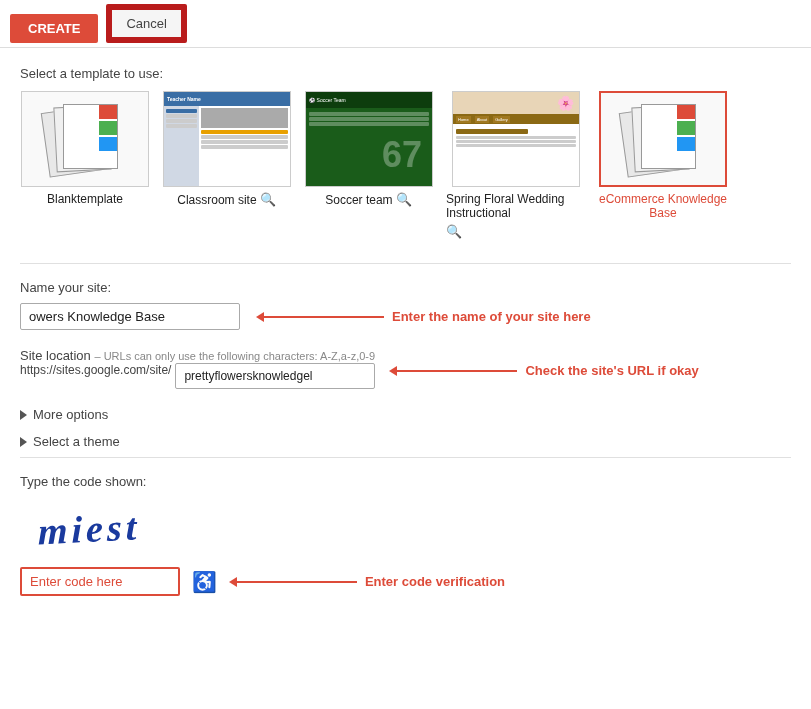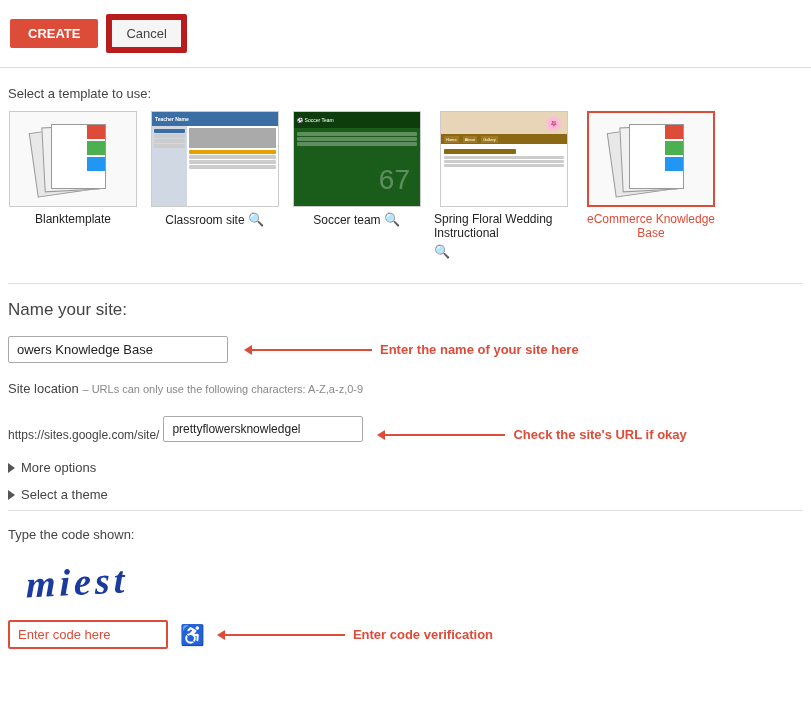--- a/index.html
+++ b/index.html
@@ -9,22 +9,22 @@
       color: #222;
       background: #fff;
       width: 811px;
       min-height: 709px;
       padding: 0;
     }
 
     
     .top-bar {
       display: flex;
-      align-items: center;
-      padding: 14px 10px;
+      align-items: flex-end;
+      padding: 4px 10px;
       border-bottom: 1px solid #ddd;
       gap: 8px;
     }
     .btn-create {
       background: #dd4b39;
       color: #fff;
       border: none;
       padding: 7px 18px;
       font-size: 13px;
       font-weight: bold;
@@ -36,21 +36,21 @@
       color: #444;
       border: 6px solid #b91c1c;
       padding: 6px 14px;
       font-size: 13px;
       cursor: pointer;
       border-radius: 2px;
     }
 
     
     .content {
-      padding: 18px 8px;
+      padding: 18px 20px;
     }
 
     
     .section-label {
       font-size: 13px;
       color: #444;
       margin-bottom: 10px;
     }
     .templates-row {
       display: flex;
@@ -136,21 +136,21 @@
     
     .soccer-mock {
       width: 100%;
       height: 100%;
       background: #1a5c1a;
       overflow: hidden;
       position: relative;
     }
     .soccer-header { background: #0d3d0d; height: 16px; display: flex; align-items: center; padding: 0 3px; }
     .soccer-header-text { color: #fff; font-size: 5px; }
-    .soccer-number { position: absolute; bottom: 10px; right: 10px; font-size: 28px; color: rgba(255,255,255,0.3); font-weight: normal; margin-left: 24px; }
+    .soccer-number { position: absolute; bottom: 10px; right: 10px; font-size: 36px; color: rgba(255,255,255,0.3); font-weight: bold; margin-left: 24px; }
     .soccer-content { padding: 3px; }
     .soccer-row { height: 4px; background: rgba(255,255,255,0.3); margin: 1px 0; border-radius: 1px; }
 
     
     .floral-mock {
       width: 100%;
       height: 100%;
       background: #fff;
       overflow: hidden;
     }
@@ -160,21 +160,21 @@
     .floral-nav-item { color: #fff; font-size: 4px; background: #a07820; padding: 1px 2px; }
     .floral-body { padding: 3px; }
     .floral-row { height: 3px; background: #ccc; margin: 1px 0; border-radius: 1px; }
     .floral-title { height: 5px; background: #8b6914; margin: 2px 0; border-radius: 1px; width: 60%; }
 
     
     .divider { border: none; border-top: 1px solid #e0e0e0; margin: 8px 0 16px 0; }
 
     
     .field-section { margin-bottom: 18px; }
-    .field-label { font-size: 17px; color: #444; margin-bottom: 16px; }
+    .field-label { font-size: 13px; color: #444; margin-bottom: 8px; }
     .site-name-row {
       display: flex;
       gap: 16px;
     }
     .site-name-input {
       border: 1px solid #aaa;
       border-radius: 2px;
       padding: 5px 8px;
       font-size: 13px;
       width: 220px;
@@ -206,23 +206,23 @@
       font-weight: bold;
       color: #dd4b39;
     }
 
     
     .location-section { margin-bottom: 18px; }
     .location-label { font-size: 13px; color: #444; margin-bottom: 2px; }
     .location-note { font-size: 11px; color: #888; }
     .location-row {
       display: flex;
-      align-items: flex-end;
+      align-items: flex-start;
       gap: 0;
-      margin-top: 20px;
+      margin-top: 0;
     }
     .location-prefix {
       font-size: 12px;
       color: #444;
       margin-right: 4px;
     }
     .location-input {
       border: 1px solid #aaa;
       border-radius: 2px;
       padding: 5px 8px;

